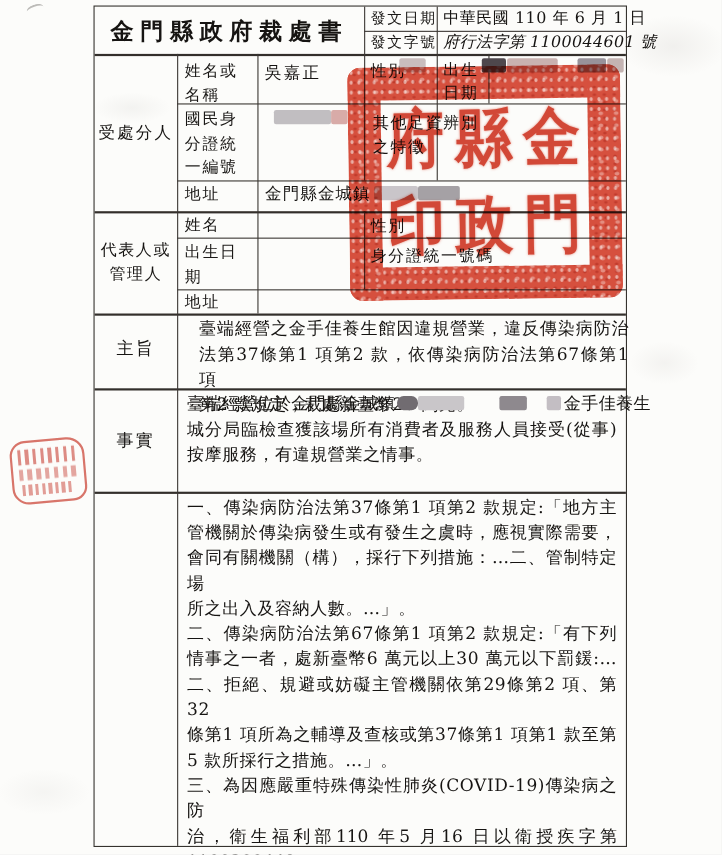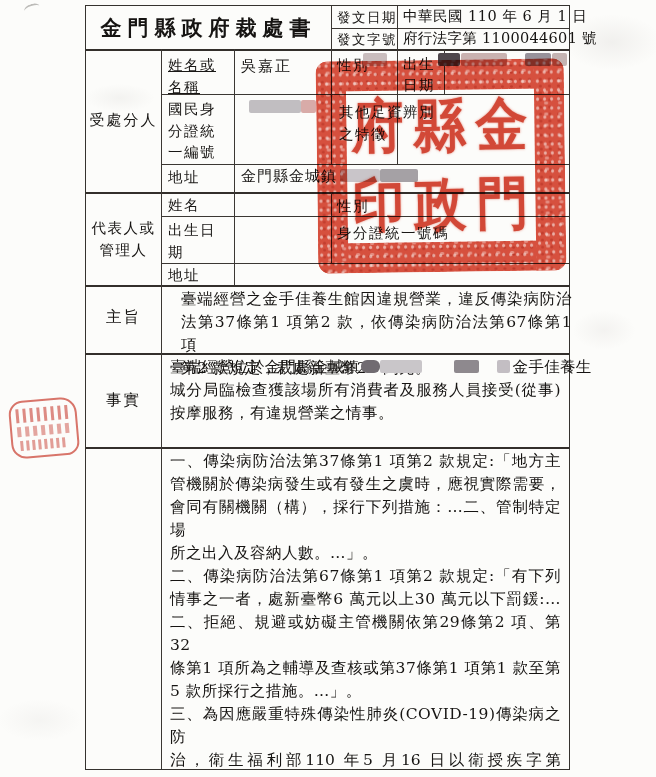--- a/index.html
+++ b/index.html
@@ -86,24 +86,24 @@
     <div class="vl" style="left:148px;top:43px;height:236px;"></div>
     <div class="vl" style="left:245px;top:0;height:158px;"></div>
     <div class="vl" style="left:245px;top:186px;height:71px;"></div>
     <div class="vl" style="left:311px;top:0;height:158px;"></div>
     <div class="vl" style="left:358px;top:43px;height:45px;"></div>
 
     <div class="abs cen" style="left:0;top:0;width:245px;height:43px;font-size:21px;font-weight:bold;letter-spacing:6px;">金門縣政府裁處書</div>
     <div class="abs lab" style="left:251px;top:1px;width:60px;height:21px;font-size:13.5px;">發文日期</div>
     <div class="abs" style="left:317px;top:1px;width:166px;font-size:14.5px;letter-spacing:.5px;white-space:nowrap;">中華民國 110 年 6 月 1 日</div>
     <div class="abs lab" style="left:251px;top:23px;width:60px;height:20px;font-size:13.5px;">發文字號</div>
-    <div class="abs" style="left:317px;top:23px;width:166px;font-size:14.5px;letter-spacing:.3px;white-space:nowrap;">府行法字第 1100044601 號</div>
+    <div class="abs" style="left:317px;top:23px;width:166px;font-size:14.5px;letter-spacing:.3px;white-space:nowrap;font-style:italic;">府行法字第 1100044601 號</div>
 
     <div class="abs cen" style="left:0;top:43px;width:75px;height:143px;font-size:15px;letter-spacing:2px;white-space:nowrap;">受處分人</div>
-    <div class="abs lab" style="left:82px;top:49px;width:50px;text-decoration:underline;">姓名或名稱</div>
+    <div class="abs lab" style="left:82px;top:49px;width:50px;">姓名或名稱</div>
     <div class="abs val" style="left:155px;top:51px;width:86px;">吳嘉正</div>
     <div class="abs lab" style="left:251px;top:49px;width:46px;">性別</div>
     <div class="abs lab" style="left:317px;top:48px;width:34px;line-height:21px;">出生日期</div>
     <div class="abs lab" style="left:82px;top:93px;width:50px;">國民身分證統一編號</div>
     <div class="abs lab" style="left:253px;top:95px;width:97px;line-height:22px;">其他足資辨別之特徵</div>
     <div class="abs lab" style="left:82px;top:161px;width:60px;white-space:nowrap;">地址</div>
     <div class="abs" style="left:155px;top:161px;width:320px;font-size:15px;letter-spacing:1px;white-space:nowrap;"><span>金門縣金城鎮</span><span class="ired" style="width:40px;background:#c9c5c9;margin-left:3px;"></span><span class="ired" style="width:38px;background:#a5a1a5;"></span></div>
 
     <div class="redact" style="left:277px;top:47px;width:24px;height:13px;background:#c9bdbd;"></div>
     <div class="redact" style="left:352px;top:47px;width:22px;height:13px;background:#4e474c;"></div>

